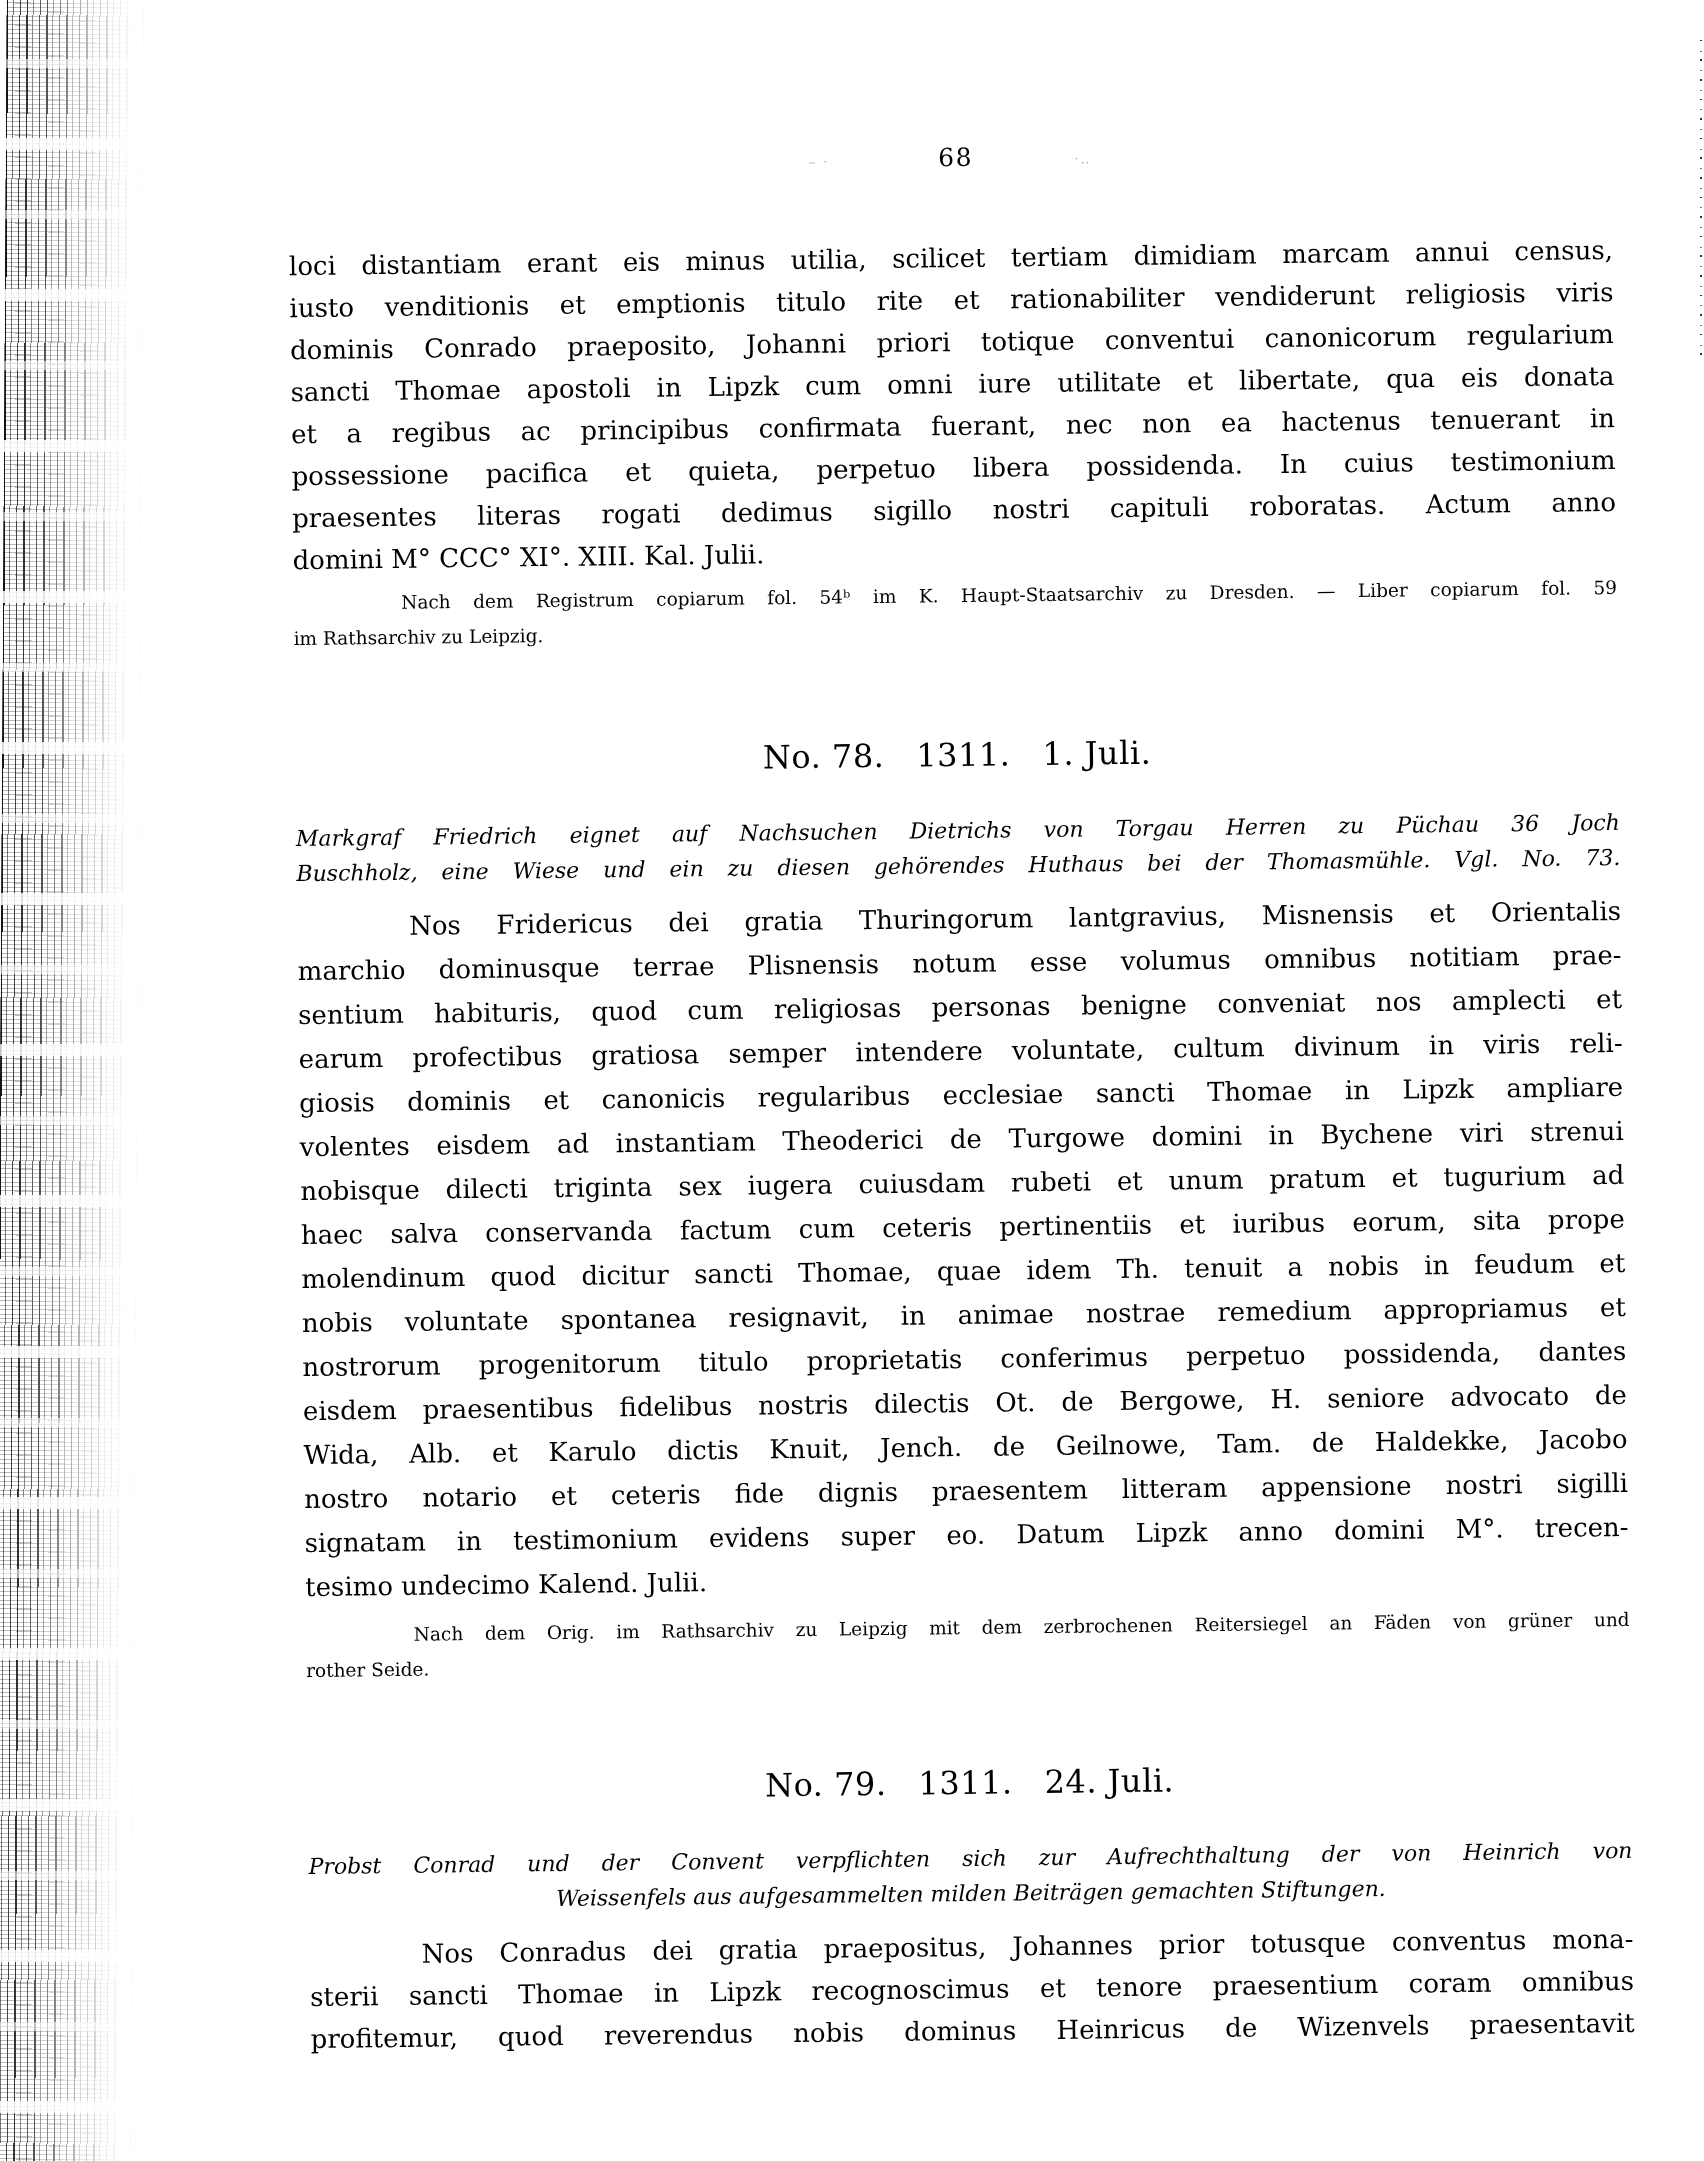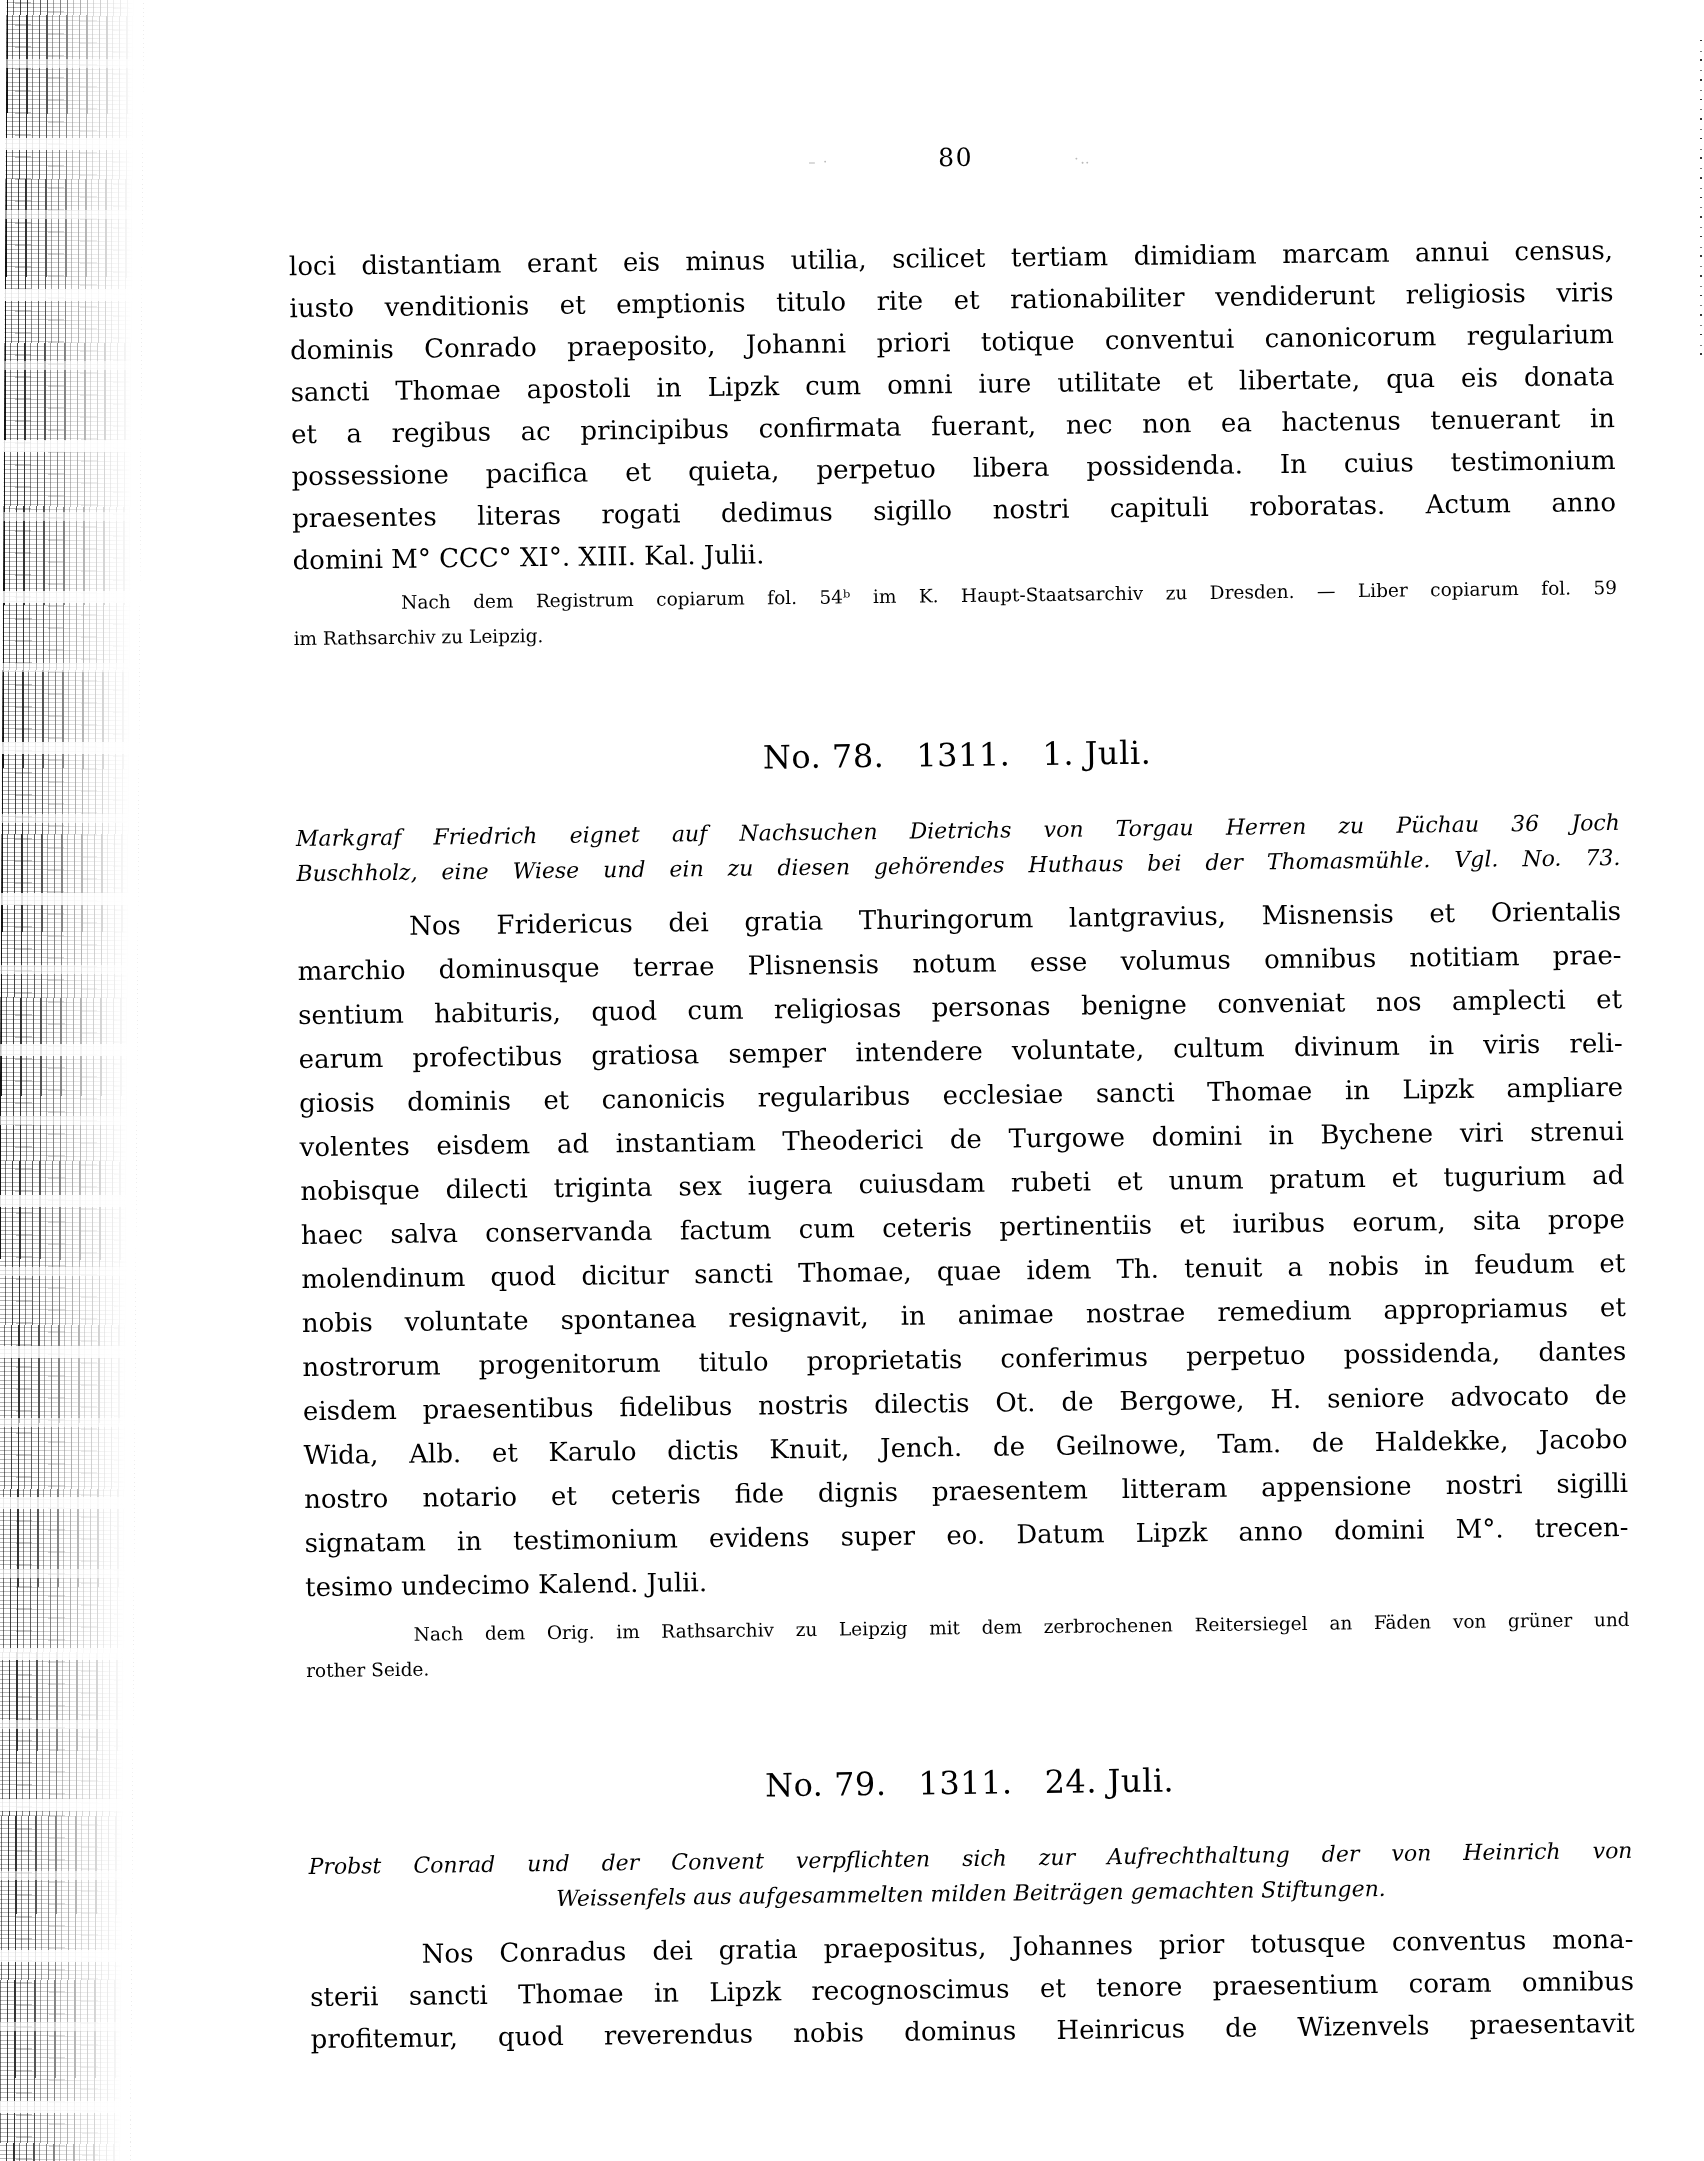--- a/index.html
+++ b/index.html
@@ -66,21 +66,21 @@
 </style>
 </head>
 <body>
 
 <div class="noise-left"></div>
 <div class="noise-topright"></div>
 
 <div class="content">
 
   <div id="pagenum" class="block">
-    <span class="specks l">– ·</span><span>80</span><span class="specks r">·‥</span>
+    <span class="specks l">– ·</span><span>68</span><span class="specks r">·‥</span>
   </div>
 
   <div id="para-intro" class="block justify-not-last">
       <div class="line">loci distantiam erant eis minus utilia, scilicet tertiam dimidiam marcam annui census,</div>
       <div class="line">iusto venditionis et emptionis titulo rite et rationabiliter vendiderunt religiosis viris</div>
       <div class="line">dominis Conrado praeposito, Johanni priori totique conventui canonicorum regularium</div>
       <div class="line">sancti Thomae apostoli in Lipzk cum omni iure utilitate et libertate, qua eis donata</div>
       <div class="line">et a regibus ac principibus confirmata fuerant, nec non ea hactenus tenuerant in</div>
       <div class="line">possessione pacifica et quieta, perpetuo libera possidenda. In cuius testimonium</div>
       <div class="line">praesentes literas rogati dedimus sigillo nostri capituli roboratas. Actum anno</div>

